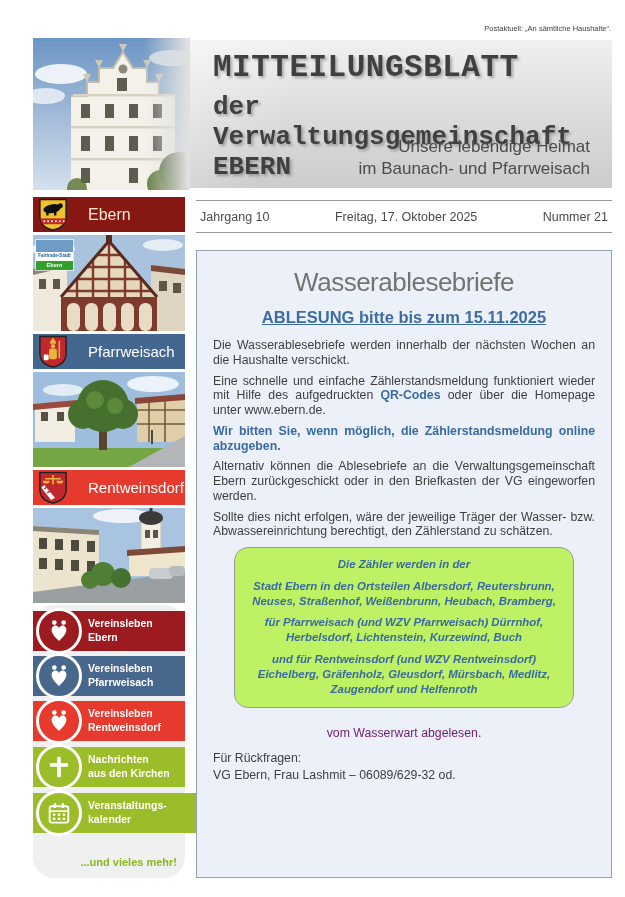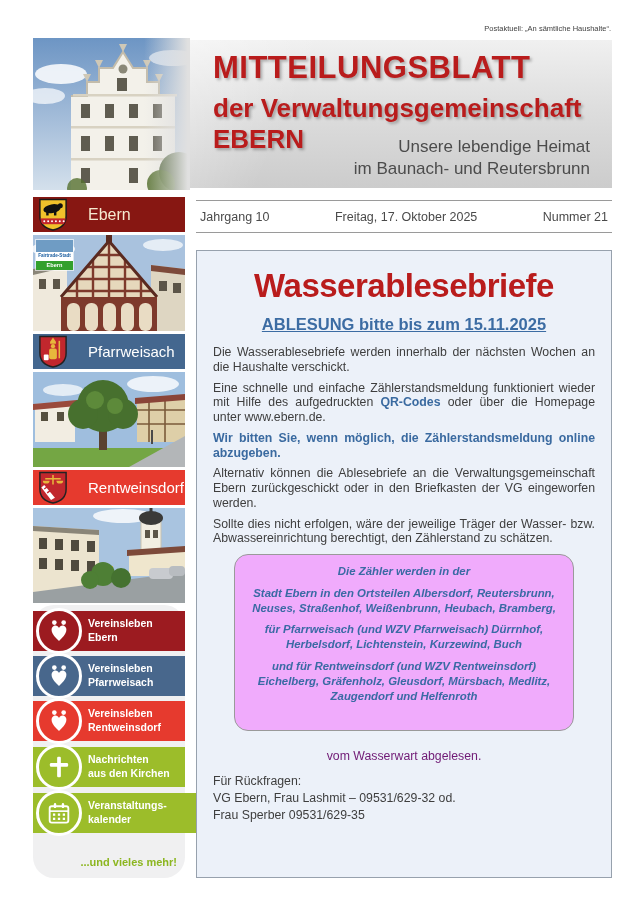--- a/index.html
+++ b/index.html
@@ -9,21 +9,21 @@
   .postal-note{position:absolute;top:24px;right:14px;font-size:7.5px;color:#3f3f3f;}
 
   
   .header-band{position:absolute;left:33px;top:40px;width:579px;height:148px;
     background:linear-gradient(180deg,#f0f0f0 0%,#dedede 45%,#cccccc 100%);}
   .header-sheen{position:absolute;inset:0;
     background:linear-gradient(115deg,rgba(255,255,255,.85) 0%,rgba(255,255,255,0) 45%);}
   .hero-photo{position:absolute;left:33px;top:38px;width:157px;height:152px;overflow:hidden;}
   .hero-fade{position:absolute;top:0;right:0;width:46px;height:100%;
     background:linear-gradient(to right,rgba(228,228,228,0),#e0e0e0 95%);}
-  .title-block{position:absolute;left:213px;top:50px;color:#b91c1c;}
+  .title-block{position:absolute;left:213px;top:50px;color:#404040;font-family:Liberation Mono, monospace;}
   .title-block h1{margin:0;font-size:31px;font-weight:bold;letter-spacing:.5px;
     text-shadow:2px 2px 3px rgba(0,0,0,.28);}
   .title-block h2{margin:7px 0 0;font-size:26px;font-weight:bold;
     text-shadow:2px 2px 3px rgba(0,0,0,.28);}
   .tagline{position:absolute;right:35px;top:136px;text-align:right;font-size:17px;
     color:#4c4c4c;line-height:1.32;}
 
   
   .issue-bar{position:absolute;left:196px;top:200px;width:416px;height:33px;box-sizing:border-box;
     border-top:1px solid #9a9a9a;border-bottom:1px solid #9a9a9a;display:flex;align-items:center;
@@ -48,33 +48,33 @@
   .section-circle{position:absolute;left:3px;top:-3px;width:46px;height:46px;border-radius:50%;
     border:3px solid #fff;box-sizing:border-box;display:flex;align-items:center;justify-content:center;}
   .section-circle svg{width:28px;height:28px;}
   .section-label{position:absolute;left:55px;top:50%;transform:translateY(-50%);
     font-size:10.5px;font-weight:bold;color:#fff;line-height:1.3;}
   .more-label{position:absolute;right:8px;bottom:10px;font-size:11px;font-weight:bold;color:#8cb620;}
 
   
   .content-box{position:absolute;left:196px;top:250px;width:416px;height:628px;box-sizing:border-box;
     background:#ecf1f9;border:1px solid #97a1ad;padding:12px 16px 0;overflow:hidden;}
-  .main-heading{text-align:center;font-size:33px;font-weight:bold;color:#b91c1c;
+  .main-heading{text-align:center;font-size:26px;font-weight:normal;color:#737373;
     margin:4px 0 0;letter-spacing:-.5px;}
   .sub-heading{text-align:center;font-size:16.5px;font-weight:bold;color:#3c6ca3;
     text-decoration:underline;margin:10px 0 0;}
   .paragraphs{margin-top:11px;}
   .paragraphs p{margin:0 0 6px;text-align:justify;font-size:12.3px;line-height:1.2;color:#3e3e3e;}
   .bb{color:#3a6aa0;font-weight:bold;}
   .bu{text-decoration:underline;}
-  .info-box{width:340px;margin:8px auto 0;background:#f0abfc;border:1px solid #9a9a9a;
+  .info-box{width:340px;margin:8px auto 0;background:#bef264;border:1px solid #9a9a9a;
     border-radius:14px;padding:9px 14px 10px;box-sizing:border-box;}
   .info-box p{margin:0 0 7px;text-align:center;font-size:11.4px;font-weight:bold;font-style:italic;
     color:#3a6aa4;line-height:1.3;}
-  .info-box p:last-child{margin-bottom:16px;}
+  .info-box p:last-child{margin-bottom:0;}
   .after-box{text-align:center;font-size:12.3px;color:#701a75;margin-top:18px;}
   .contact{margin-top:10px;font-size:12.3px;color:#3e3e3e;line-height:1.38;}
 </style>
 </head>
 <body>
 
 <div class="page">
 
   <div class="postal-note">Postaktuell: „An sämtliche Haushalte“.</div>
 
@@ -126,21 +126,21 @@
     </svg>
     <div class="hero-fade"></div>
   </div>
 
   <div class="title-block">
     <h1>MITTEILUNGSBLATT</h1>
     <h2>der Verwaltungsgemeinschaft EBERN</h2>
   </div>
   <div class="tagline">
     <div>Unsere lebendige Heimat</div>
-    <div>im Baunach- und Reutersbrunn</div>
+    <div>im Baunach- und Pfarrweisach</div>
   </div>
 
   <div class="issue-bar">
     <span>Jahrgang 10</span>
     <span>Freitag, 17. Oktober 2025</span>
     <span>Nummer 21</span>
   </div>
 
   <div class="muni-bar mb1" style="background: rgb(135, 23, 18);">
     <svg class="coat" viewBox="0 0 30 34">
@@ -392,18 +392,17 @@
       </div>
     <div class="info-box">
         <p>Die Zähler werden in der</p>
         <p>Stadt Ebern in den Ortsteilen Albersdorf, Reutersbrunn, Neuses, Straßenhof, Weißenbrunn, Heubach, Bramberg,</p>
         <p>für Pfarrweisach (und WZV Pfarrweisach) Dürrnhof, Herbelsdorf, Lichtenstein, Kurzewind, Buch</p>
         <p>und für Rentweinsdorf (und WZV Rentweinsdorf) Eichelberg, Gräfenholz, Gleusdorf, Mürsbach, Medlitz, Zaugendorf und Helfenroth</p>
       </div>
     <div class="after-box">vom Wasserwart abgelesen.</div>
     <div class="contact">
         <div>Für Rückfragen:</div>
-        <div>VG Ebern, Frau Lashmit – 09531/629-32 od.</div>
-        <div>Frau Sperber 09531/629-35</div>
+        <div>VG Ebern, Frau Lashmit – 06089/629-32 od.</div>
       </div>
   </div>
 
 </div>
 
 </body></html>

